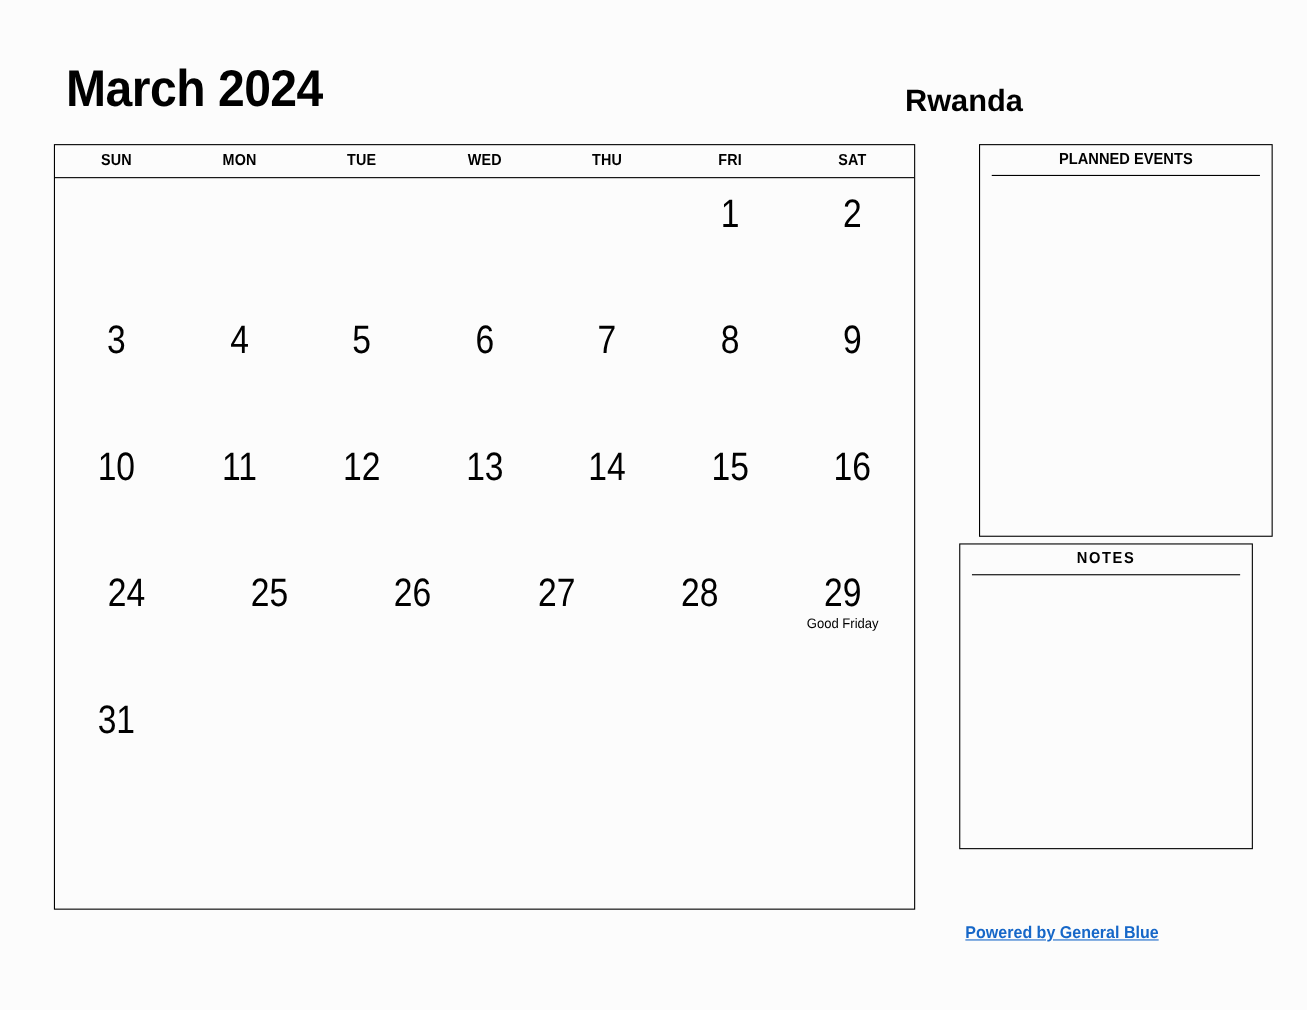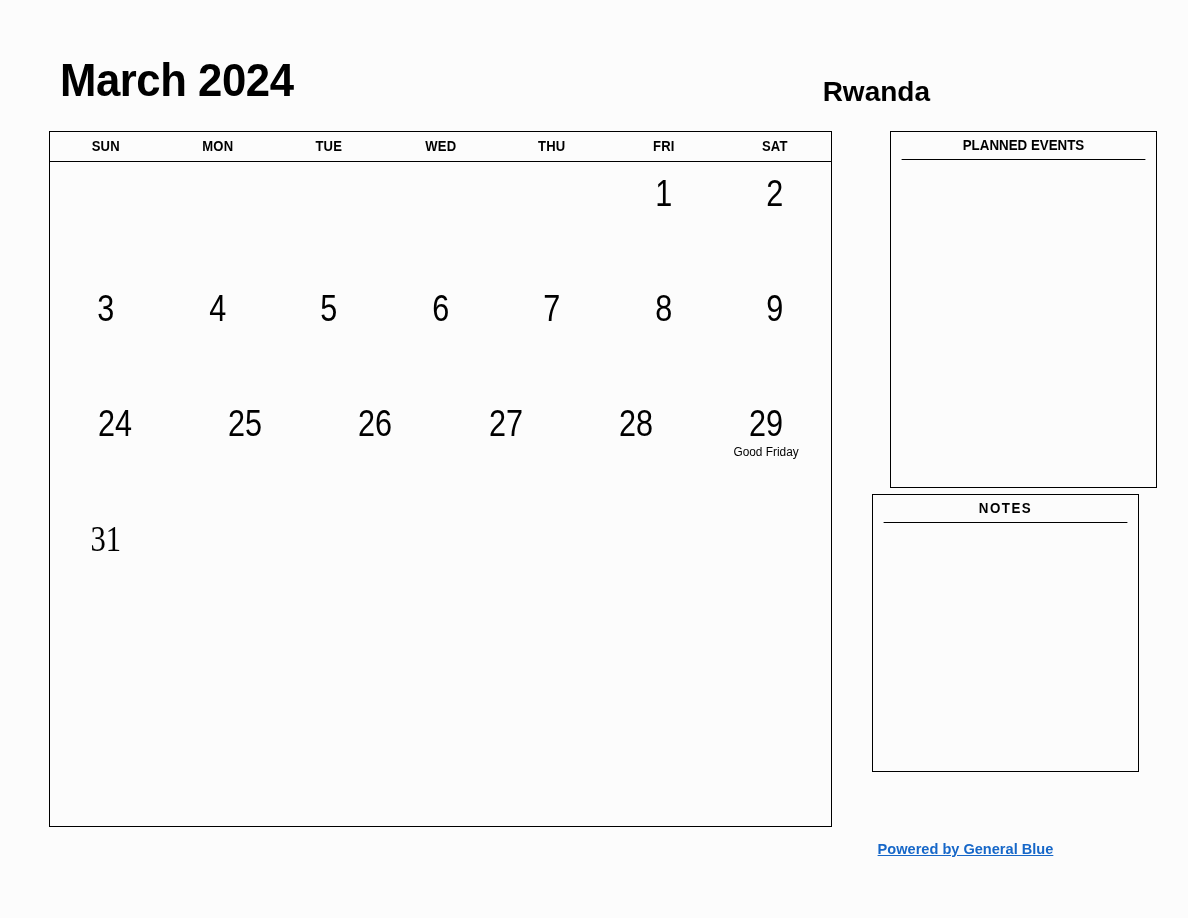--- a/index.html
+++ b/index.html
@@ -75,21 +75,20 @@
   .weeks {
     display: flex;
     flex-direction: column;
   }
   .week {
     display: flex;
     height: 115px;
   }
   .week.short {
     height: 103px;
-    font-family: Liberation Serif, serif;
   }
   .day {
     flex: 1 1 0;
     position: relative;
     text-align: center;
     padding-top: 12px;
     box-sizing: border-box;
   }
   .day-num {
     font-size: 36px;
@@ -207,20 +206,43 @@
         </div>
         <div class="day">
           <span class="day-num">8</span>
         </div>
         <div class="day">
           <span class="day-num">9</span>
         </div>
       </div>
       <div class="week">
         <div class="day">
+          <span class="day-num">10</span>
+        </div>
+        <div class="day">
+          <span class="day-num">11</span>
+        </div>
+        <div class="day">
+          <span class="day-num">12</span>
+        </div>
+        <div class="day">
+          <span class="day-num">13</span>
+        </div>
+        <div class="day">
+          <span class="day-num">14</span>
+        </div>
+        <div class="day">
+          <span class="day-num">15</span>
+        </div>
+        <div class="day">
+          <span class="day-num">16</span>
+        </div>
+      </div>
+      <div class="week">
+        <div class="day">
           <span class="day-num">24</span>
         </div>
         <div class="day">
           <span class="day-num">25</span>
         </div>
         <div class="day">
           <span class="day-num">26</span>
         </div>
         <div class="day">
           <span class="day-num">27</span>

